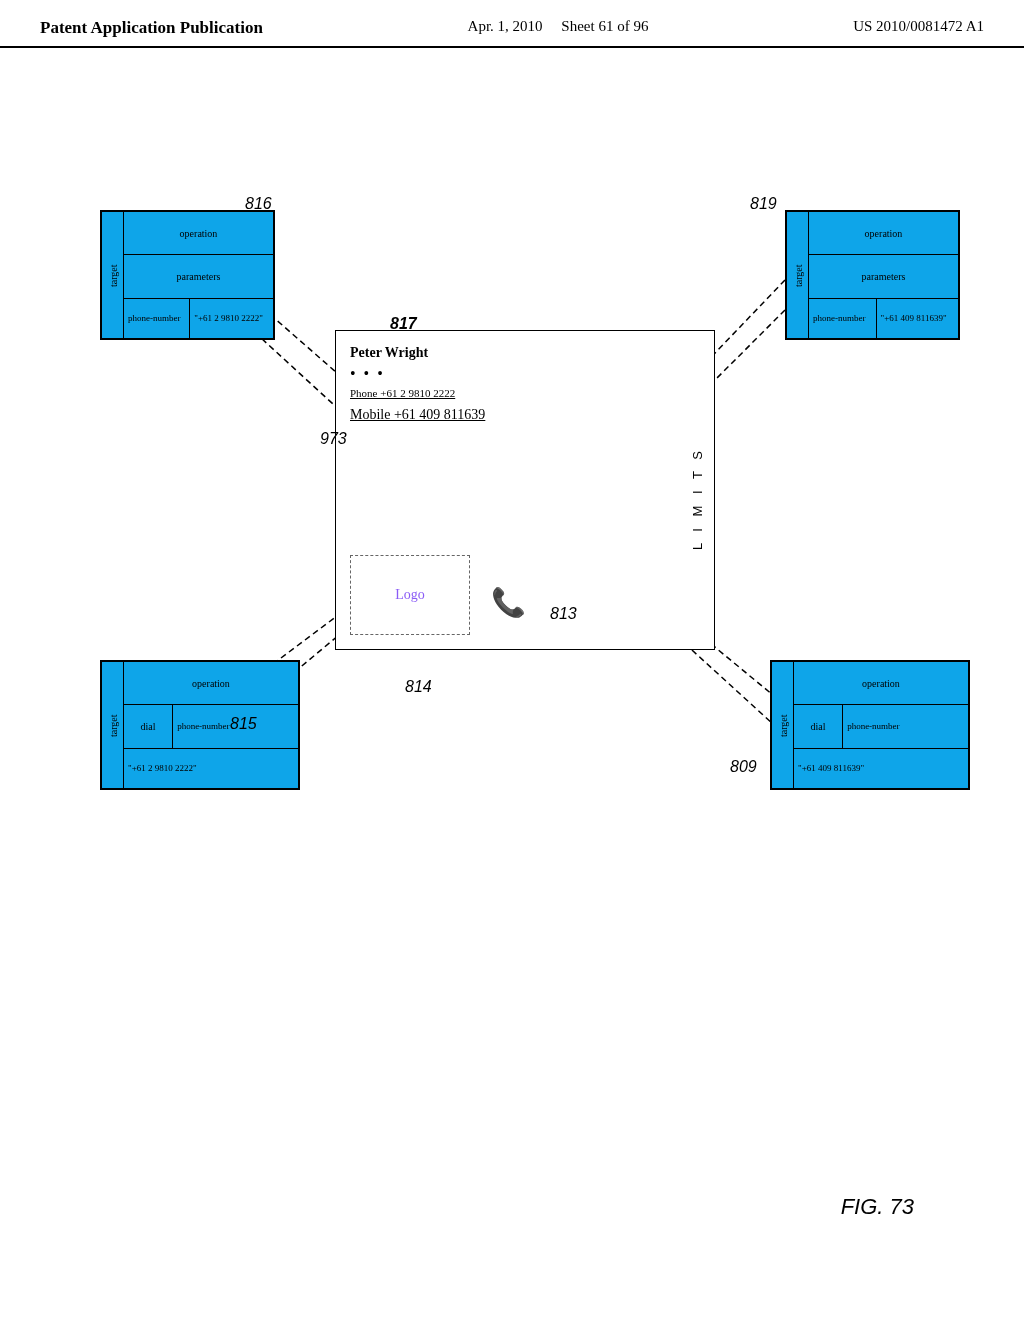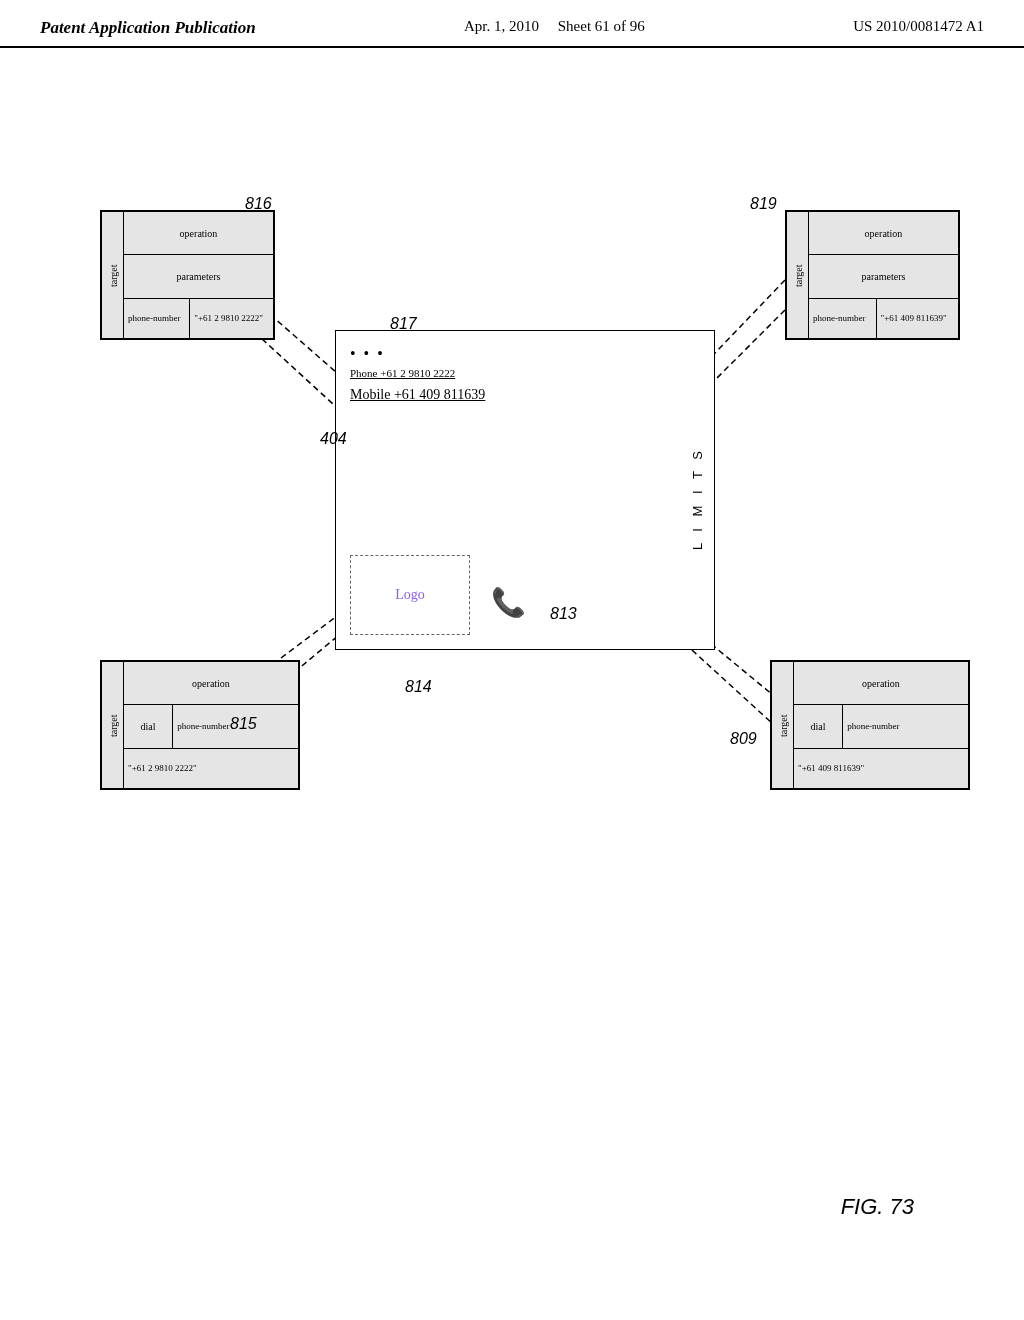--- a/index.html
+++ b/index.html
@@ -17,21 +17,20 @@
       display: flex;
       justify-content: space-between;
       align-items: flex-start;
       padding: 18px 40px 0 40px;
       border-bottom: 2px solid #000;
       padding-bottom: 8px;
     }
     .header-left {
       font-size: 17px;
       font-weight: bold;
-      font-style: italic;
     }
     .header-center {
       font-size: 15px;
       text-align: center;
     }
     .header-right {
       font-size: 15px;
       text-align: center;
     }
 
@@ -42,21 +41,21 @@
       left: 50px;
       width: 924px;
       height: 1130px;
     }
 
     
     .table-box {
       position: absolute;
       border: 1px solid #000;
       font-size: 11px;
-      background: #e5e5e5;
+      background: #0ea5e9;
     }
     .table-box table {
       border-collapse: collapse;
       width: 100%;
       height: 100%;
     }
     .table-box table td {
       border: 1px solid #000;
       padding: 2px 4px;
       vertical-align: middle;
@@ -240,42 +239,43 @@
       <tr>
         <td style="text-align:center;">dial</td>
         <td style="white-space:nowrap; font-size:9px;">phone-number</td>
       </tr>
       <tr>
         <td colspan="2" style="font-size:9px; white-space:nowrap;">"+61 409 811639"</td>
       </tr>
     </tbody>
       </table>
   </div>
-  <div class="label" style="left:680px; top:610px;">809</div>
+  <div class="label" style="left:680px; top:638px;">809</div>
 
   <div class="contact-card" style="left:285px; top:210px; width:380px; height:320px; padding:14px;">
+    <div class="contact-name">Peter Wright</div>
     <div class="contact-dots">• • •</div>
     <div style="display:flex; align-items:flex-end; margin-bottom:6px;">
       <div class="contact-phone">Phone +61 2 9810 2222</div>
     </div>
     <div style="display:flex; align-items:center;">
       <div class="contact-mobile">Mobile +61 409 811639</div>
     </div>
 
     <div class="logo-box" style="left:14px; bottom:14px; width:120px; height:80px; display:flex; align-items:center; justify-content:center;">
       <span style="font-size:14px; color:#8b5cf6;">Logo</span>
     </div>
 
     <div style="position:absolute; bottom:30px; left:155px;">
       <span style="font-size:28px;">📞</span>
     </div>
   </div>
-  <div class="label" style="left:340px; top:195px;">817</div>
-
-  <div class="label" style="left:270px; top:310px;">404</div>
+  <div class="label" style="left:340px; top:195px;font-weight:bold;">817</div>
+
+  <div class="label" style="left:270px; top:310px;">973</div>
 
   <div class="label" style="left:500px; top:485px;">813</div>
 
   <div class="label" style="left:355px; top:558px;">814</div>
 
   <div class="limits-text" style="left:640px; top:230px; height:200px;">L I M I T S</div>
 
   <div class="fig-label" style="right:60px; bottom:30px;">FIG. 73</div>
 
 </div>

